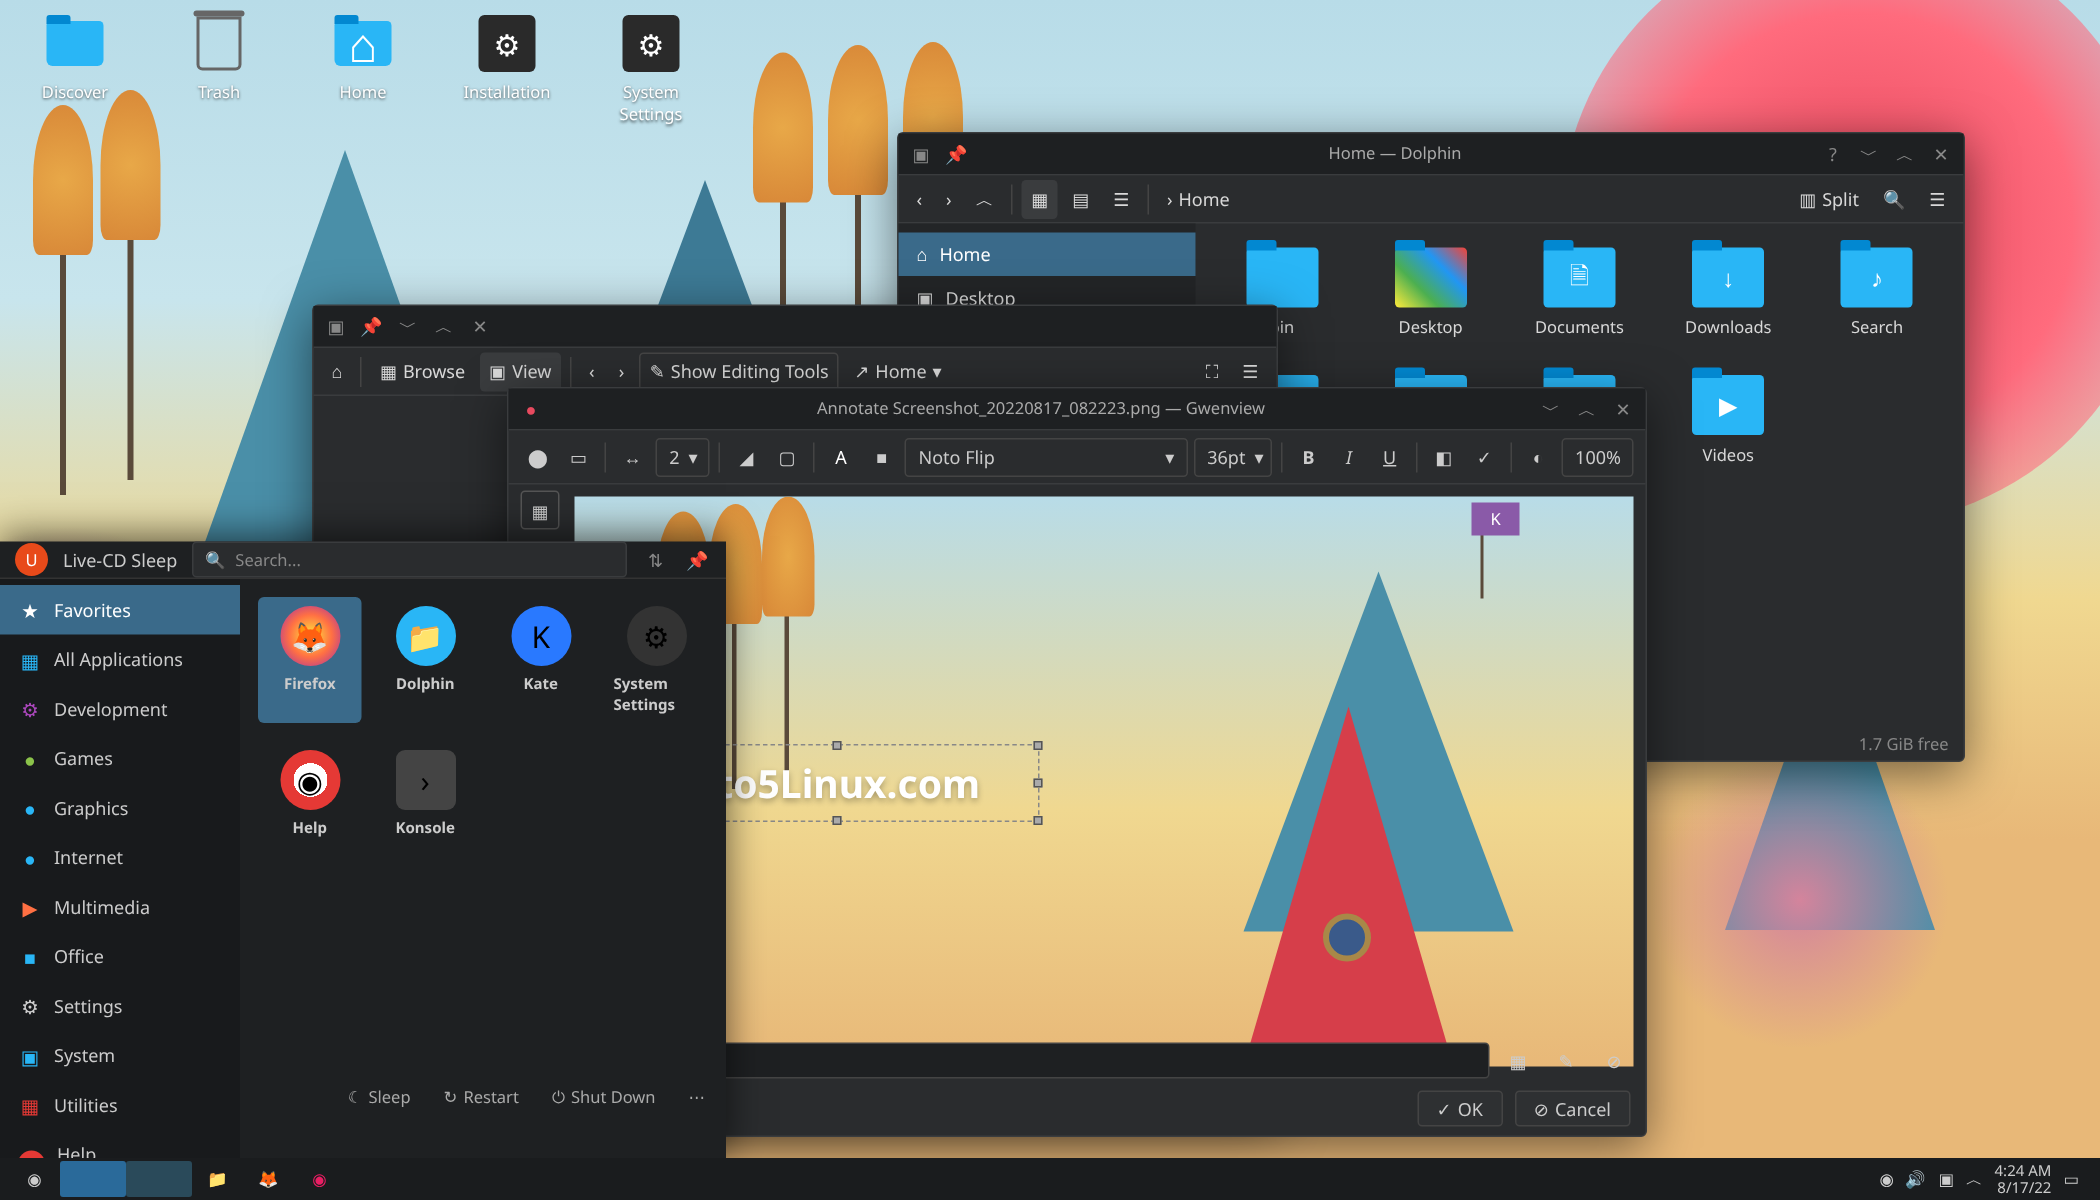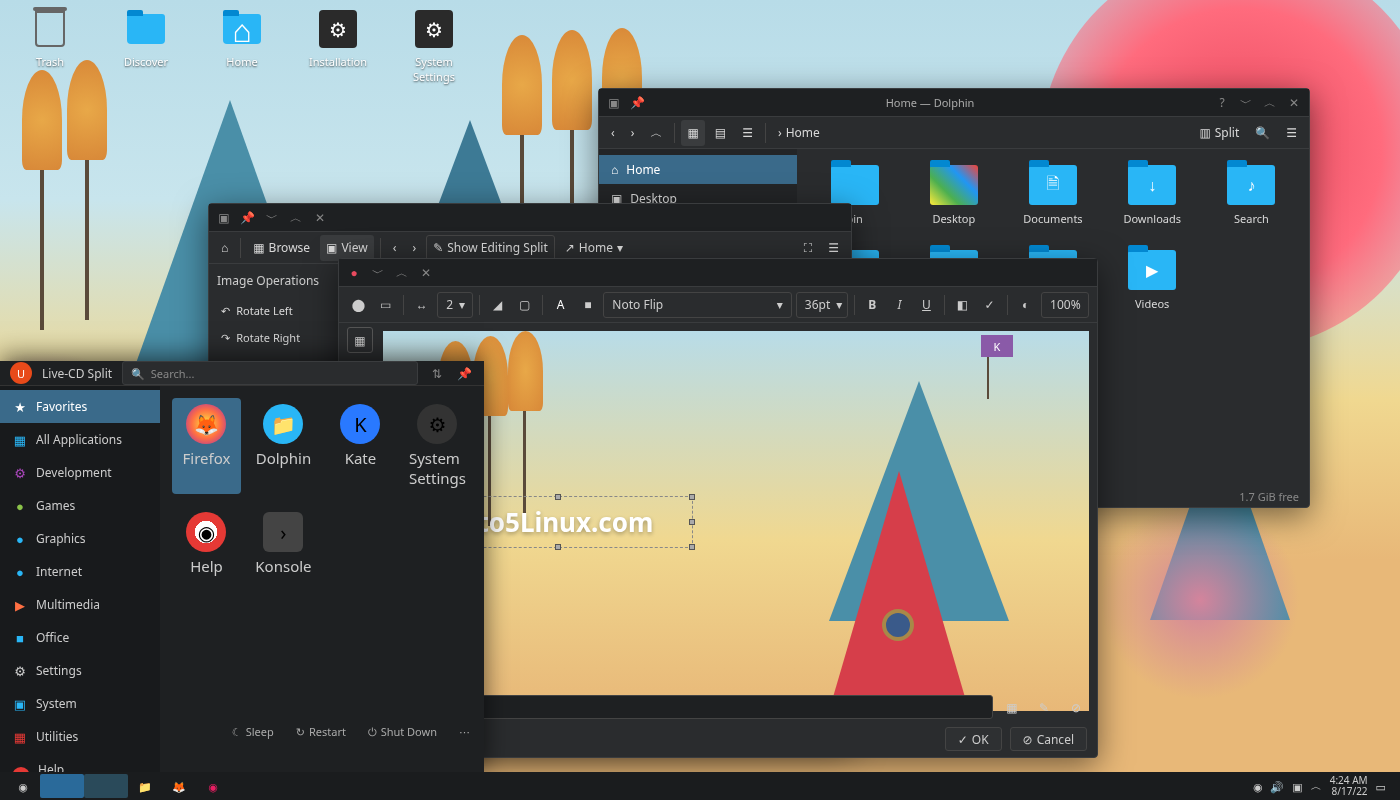--- a/index.html
+++ b/index.html
@@ -91,21 +91,21 @@
 .appmenu-search { flex: 1; height: 24px; background: #2a2c2e; border: 1px solid #3a3c3e; border-radius: 3px; padding: 0 8px; display: flex; align-items: center; gap: 6px; color: #888; font-size: 11px; }
 .appmenu-body { flex: 1; display: flex; }
 .appmenu-cats { width: 160px; background: #181a1c; padding: 4px 0; overflow-y: auto; }
 .cat-item { padding: 8px 12px; display: flex; align-items: center; gap: 8px; font-size: 12px; cursor: pointer; color: #ccc; }
 .cat-item.active { background: #3a6a8a; color: #fff; }
 .cat-icon { width: 16px; height: 16px; display: flex; align-items: center; justify-content: center; font-size: 13px; }
 .appmenu-apps { flex: 1; padding: 12px; display: grid; grid-template-columns: repeat(4, 1fr); gap: 12px 8px; align-content: start; }
 .app-item { display: flex; flex-direction: column; align-items: center; gap: 4px; cursor: pointer; padding: 6px; border-radius: 4px; }
 .app-item.active { background: #3a6a8a; }
 .app-item .aico { width: 40px; height: 40px; border-radius: 50%; display: flex; align-items: center; justify-content: center; font-size: 20px; }
-.app-item .albl { font-size: 15px; color: #ccc; }
+.app-item .albl { font-size: 10px; color: #ccc; font-weight: bold; }
 .appmenu-footer { position: absolute; bottom: 30px; right: 8px; display: flex; gap: 10px; font-size: 11px; color: #aaa; }
 .pwr-item { display: flex; align-items: center; gap: 4px; cursor: pointer; padding: 4px 6px; }
 
 
 .taskbar { position: absolute; bottom: 0; left: 0; right: 0; height: 28px; background: #1a1c1e; display: flex; align-items: center; padding: 0 6px; z-index: 100; color: #ccc; font-size: 11px; }
 .task-item { width: 34px; height: 24px; display: flex; align-items: center; justify-content: center; cursor: pointer; border-radius: 2px; }
 .task-item.active { background: #3a6a8a; }
 .task-spacer { flex: 1; }
 .tray { display: flex; align-items: center; gap: 8px; padding: 0 8px; }
 .clock { text-align: right; line-height: 1.1; font-size: 10px; }
@@ -131,29 +131,29 @@
     <div class="foliage f4"></div>
     <div class="foliage f5"></div>
   <div class="splash sp1"></div>
     <div class="splash sp2"></div>
     <div class="splash sp3"></div>
 </div>
 
 <div class="desktop-icons">
   <div class="desktop-icon">
       <div class="ico">
+        <div class="folder-ico"></div>
+      </div>
+      <span class="lbl">Discover</span>
+    </div>
+  <div class="desktop-icon">
+      <div class="ico">
         <div class="trash-ico"></div>
       </div>
       <span class="lbl">Trash</span>
-    </div>
-  <div class="desktop-icon">
-      <div class="ico">
-        <div class="folder-ico"></div>
-      </div>
-      <span class="lbl">Discover</span>
     </div>
   <div class="desktop-icon">
       <div class="ico">
         <div class="folder-ico" style="display:flex;align-items:center;justify-content:center;color:#fff">⌂</div>
       </div>
       <span class="lbl">Home</span>
     </div>
   <div class="desktop-icon">
       <div class="ico">
         <div class="settings-ico">⚙</div>
@@ -255,50 +255,32 @@
     <span class="tb-btn">✕</span>
   </div>
   <div class="toolbar">
     <span class="tool">⌂</span>
     <div class="sep-v"></div>
     <span class="tool">▦ <span>Browse</span></span>
     <span class="tool active">▣ <span>View</span></span>
     <div class="sep-v"></div>
     <span class="tool">‹</span>
     <span class="tool">›</span>
-    <span class="tool" style="border:1px solid #444">✎ <span>Show Editing Split</span></span>
+    <span class="tool" style="border:1px solid #444">✎ <span>Show Editing Tools</span></span>
     <span class="tool">↗ <span>Home</span> ▾</span>
     <span style="flex:1"></span>
     <span class="tool">⛶</span>
     <span class="tool">☰</span>
   </div>
-  <div class="gw-sidebar">
-    <h4>Image Operations</h4>
-    <div class="gw-op">
-        <span>↶</span>
-        <span>Rotate Left</span>
-      </div>
-    <div class="gw-op">
-        <span>↷</span>
-        <span>Rotate Right</span>
-      </div>
-    <div class="gw-op">
-        <span>⇋</span>
-        <span>Mirror</span>
-      </div>
-    <div class="gw-op">
-        <span>⇵</span>
-        <span>Flip</span>
-      </div>
-  </div>
 </div>
 
 <div class="window annotate">
   <div class="titlebar">
     <span class="tb-btn" style="color:#e84a5f">●</span>
+    <span class="title">Annotate Screenshot_20220817_082223.png — Gwenview</span>
     <span class="tb-btn">﹀</span>
     <span class="tb-btn">︿</span>
     <span class="tb-btn">✕</span>
   </div>
   <div class="anno-toolbar">
     <span class="anno-tool">⬤</span>
     <span class="anno-tool">▭</span>
     <div class="sep-v"></div>
     <span class="anno-tool">↔</span>
     <span class="anno-select" style="width:36px"><span>2</span> ▾</span>
@@ -370,21 +352,21 @@
 
   <div class="anno-footer">
     <div class="btn">✓ <span>OK</span></div>
     <div class="btn">⊘ <span>Cancel</span></div>
   </div>
 </div>
 
 <div class="appmenu">
   <div class="appmenu-header">
     <div class="user-avatar">U</div>
-    <span style="font-size:12px;color:#ccc">Live-CD Split</span>
+    <span style="font-size:12px;color:#ccc">Live-CD Sleep</span>
     <div class="appmenu-search">
       <span>🔍</span>
       <span>Search...</span>
     </div>
     <span class="tb-btn">⇅</span>
     <span class="tb-btn">📌</span>
   </div>
   <div class="appmenu-body">
     <div class="appmenu-cats">
       <div class="cat-item active">

